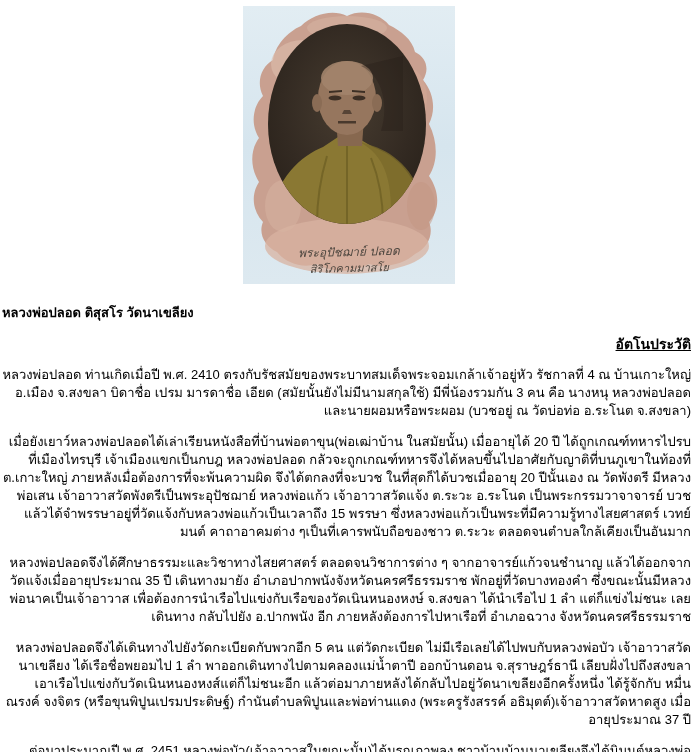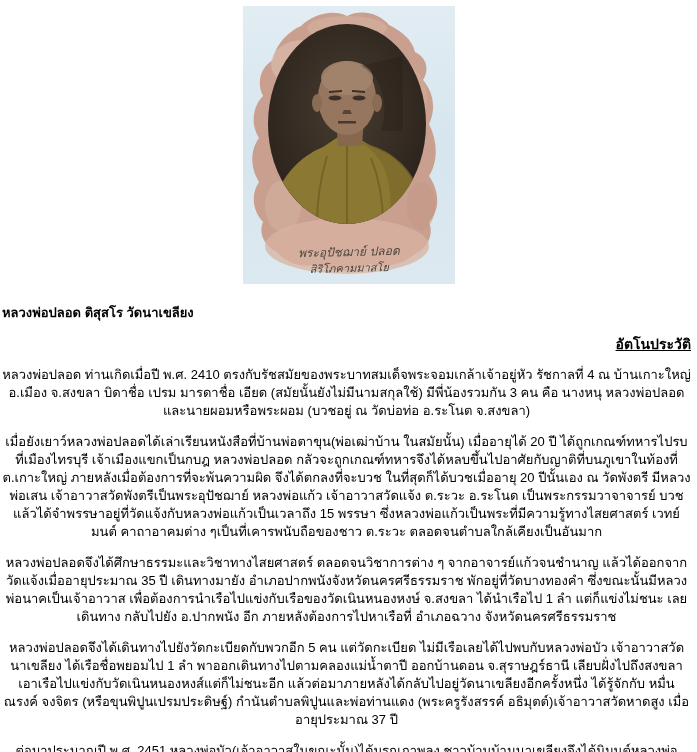--- a/index.html
+++ b/index.html
@@ -31,21 +31,21 @@
     font-weight:bold;
     text-decoration:underline;
     margin:13px 0 0 0;
     line-height:18px;
     text-align:right;
   }
   p.bio{
     font-size:13px;
     line-height:18px;
     margin:13px 0 0 0;
-    text-align:center;
+    text-align:right;
   }
   .caption-text{
     font-family:"DejaVu Serif","Liberation Serif",serif;
     font-style:italic;
   }
 </style>
 </head>
 <body>
 
 <div class="page">

